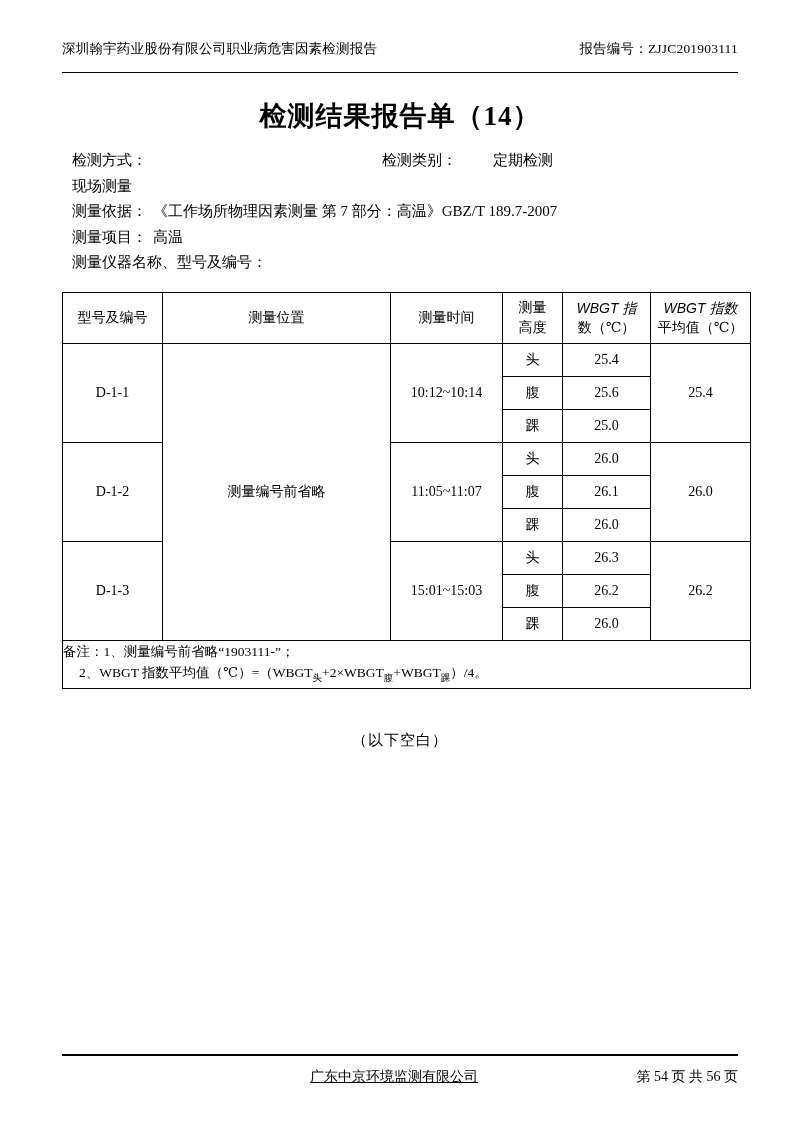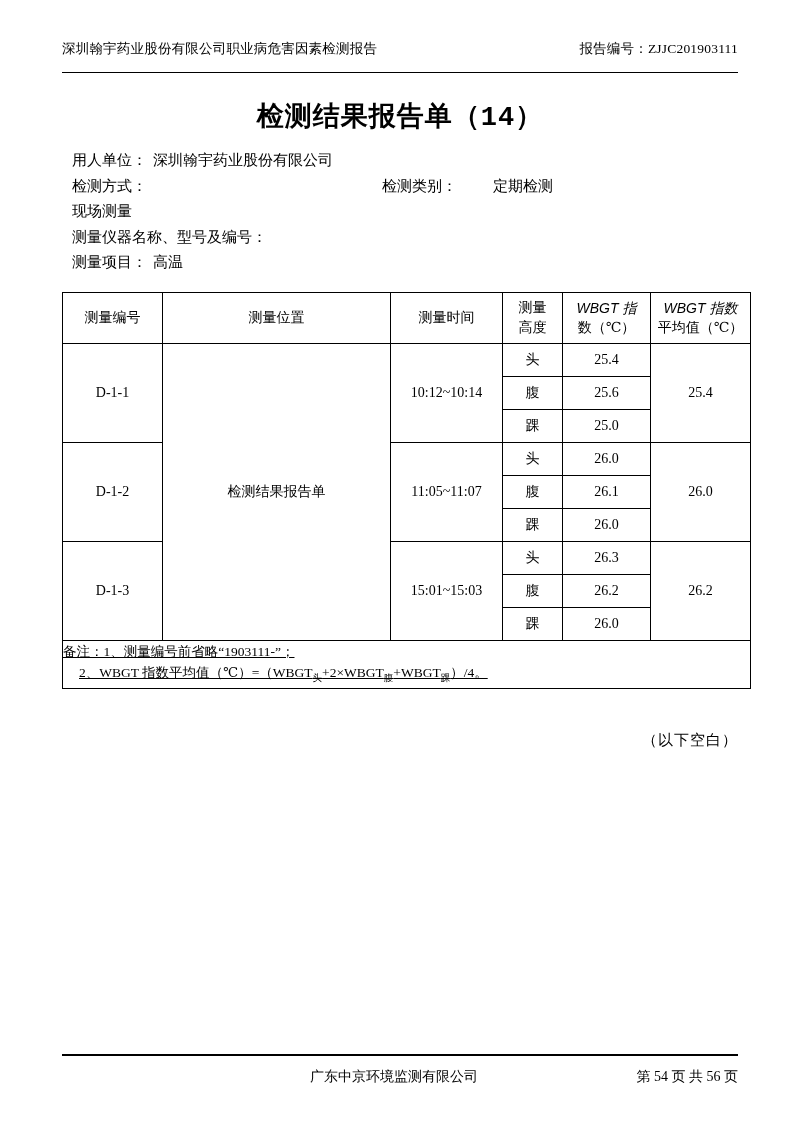--- a/index.html
+++ b/index.html
@@ -51,21 +51,20 @@
   }
 
   
   .doc-title {
     text-align: center;
     font-size: 27px;
     font-weight: bold;
     letter-spacing: 1px;
     margin-top: 32px;
     margin-bottom: 14px;
-    font-family: Liberation Mono, monospace;
   }
 
   
   .info {
     font-size: 15px;
     line-height: 25.5px;
     padding-left: 10px;
   }
   .info-row {
     display: flex;
@@ -122,28 +121,27 @@
   .c-time   { width: 112px; }
   .c-height { width: 60px; }
   .c-val    { width: 88px; }
   .c-avg    { width: 100px; }
 
   .note-cell {
     text-align: left !important;
     font-size: 13.5px;
     line-height: 21px;
     padding: 5px 8px 6px 8px;
-    text-decoration: underline;
   }
   .note-cell .l2 { padding-left: 16px; }
   .sub { font-size: 9.5px; vertical-align: sub; }
 
   
   .blank-notice {
-    text-align: right;
+    text-align: center;
     font-size: 15px;
     margin-top: 42px;
     letter-spacing: 1px;
   }
 
   
   .footer-rule {
     position: absolute;
     left: 62px;
     right: 62px;
@@ -155,20 +153,21 @@
     left: 62px;
     right: 62px;
     bottom: 43px;
     height: 20px;
     font-size: 14px;
   }
   .footer-center {
     position: absolute;
     left: 0; right: 12px;
     text-align: center;
+    text-decoration: underline;
   }
   .footer-right {
     position: absolute;
     right: 0;
     top: 0;
     white-space: nowrap;
   }
 </style>
 </head>
 <body>
@@ -179,80 +178,80 @@
     <div class="header-left">深圳翰宇药业股份有限公司职业病危害因素检测报告</div>
     <div class="header-right">
       <span>报告编号：</span><span>ZJJC201903111</span>
     </div>
   </div>
   <div class="header-rule"></div>
 
   <div class="doc-title">检测结果报告单（14）</div>
 
   <div class="info">
-    <div class="info-row">
-      <span class="info-label">用人单位：</span>
-      <span class="sp"></span>
-      <span class="info-value">深圳翰宇药业股份有限公司</span>
-    </div>
     <div class="info-row">
       <span class="col-left">
         <span class="info-label">检测方式：</span>
         <span class="sp"></span>
         <span class="info-value">现场测量</span>
       </span>
       <span class="col-right">
         <span class="info-label">检测类别：</span>
         <span class="sp"></span>
         <span class="info-value">定期检测</span>
       </span>
     </div>
     <div class="info-row">
-      <span class="info-label">测量仪器名称、型号及编号：</span>
+      <span class="info-label">测量依据：</span>
+      <span class="sp"></span>
+      <span class="info-value">《工作场所物理因素测量 第 7 部分：高温》GBZ/T 189.7-2007</span>
     </div>
     <div class="info-row">
       <span class="info-label">测量项目：</span>
       <span class="sp"></span>
       <span class="info-value">高温</span>
+    </div>
+    <div class="info-row">
+      <span class="info-label">测量仪器名称、型号及编号：</span>
     </div>
   </div>
 
   <table class="meas">
     <colgroup>
       <col class="c-no">
         <col class="c-pos">
         <col class="c-time">
         <col class="c-height">
         <col class="c-val">
         <col class="c-avg">
     </colgroup>
     <thead>
       <tr>
-        <th>测量编号</th>
+        <th>型号及编号</th>
         <th>测量位置</th>
         <th>测量时间</th>
         <th>
           <div>测量</div>
           <div>高度</div>
         </th>
         <th>
           <div class="th-italic">WBGT 指</div>
           <div>数（℃）</div>
         </th>
         <th>
           <div class="th-italic">WBGT 指数</div>
           <div>平均值（℃）</div>
         </th>
       </tr>
     </thead>
     <tbody>
 
       <tr>
         <td class="grp" rowspan="3">D-1-1</td>
-        <td rowspan="9">检测结果报告单</td>
+        <td rowspan="9">测量编号前省略</td>
         <td rowspan="3">10:12~10:14</td>
         <td class="grp">头</td>
         <td>25.4</td>
         <td rowspan="3">25.4</td>
       </tr>
       <tr>
         <td class="grp">腹</td>
         <td>25.6</td>
       </tr>
       <tr>

